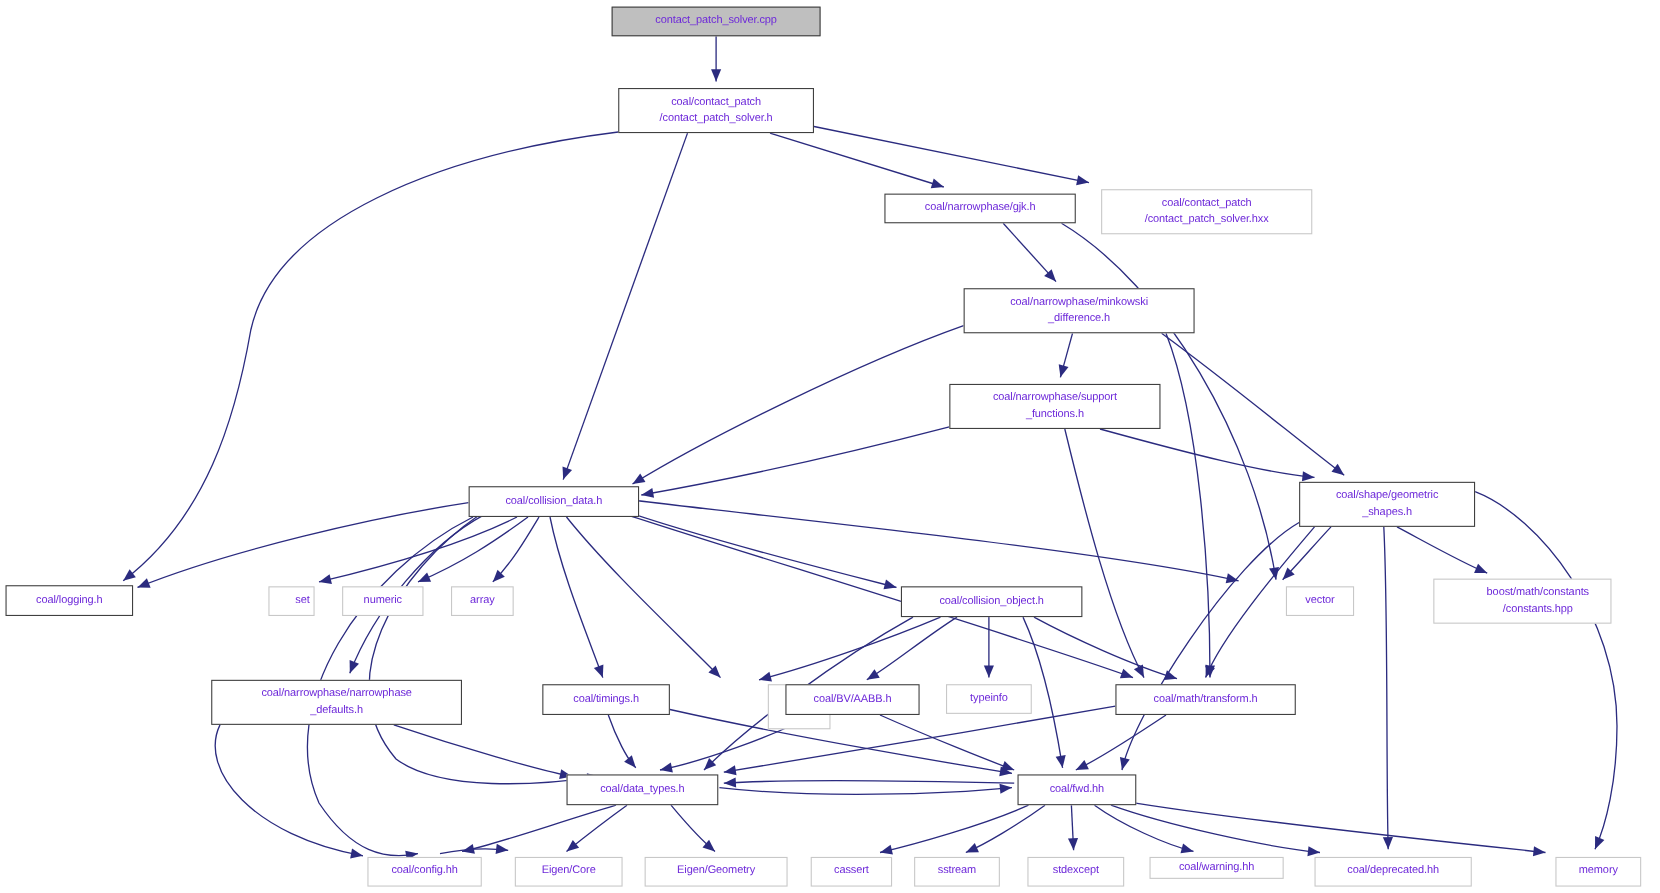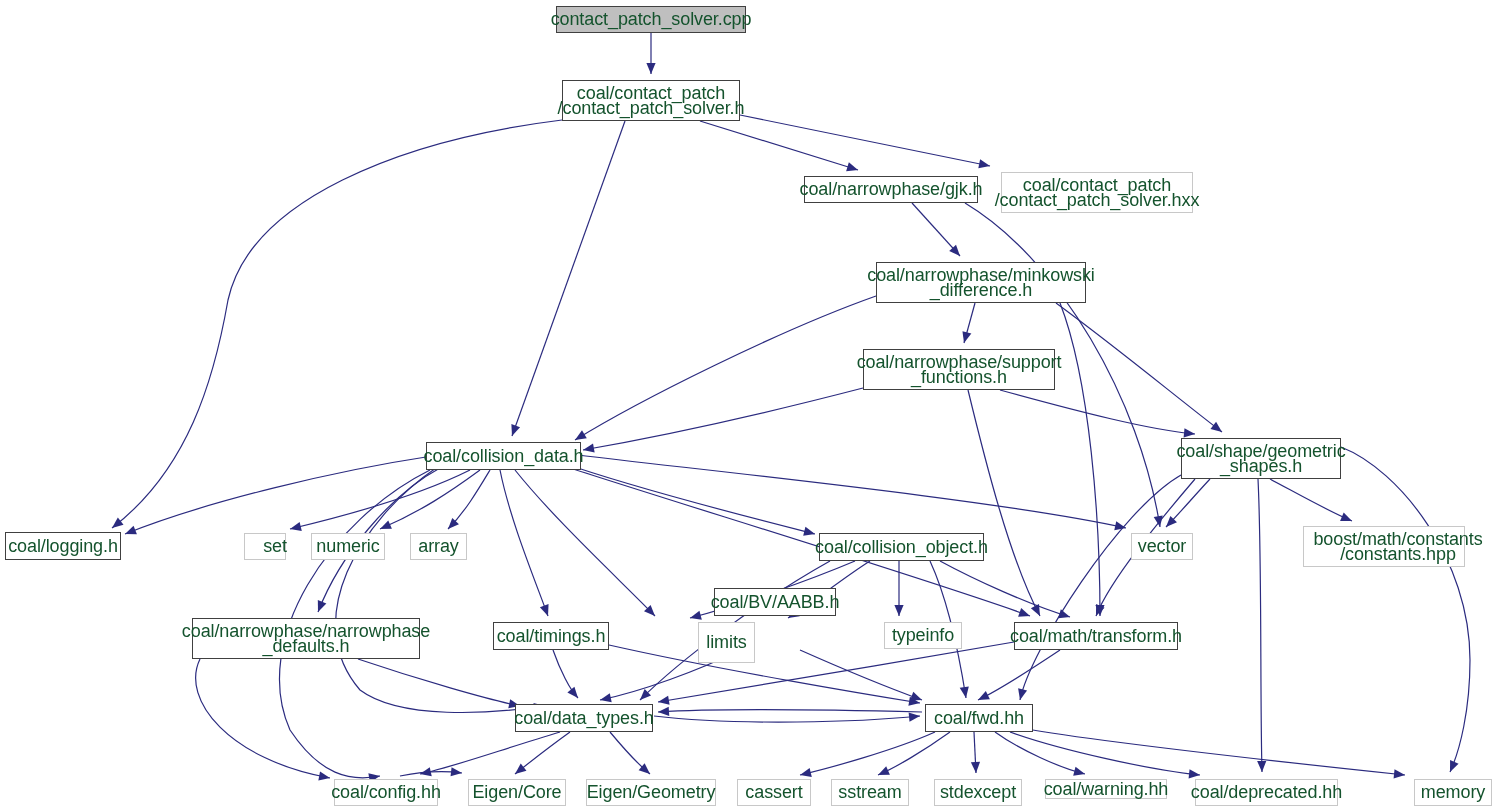--- a/index.html
+++ b/index.html
@@ -29,22 +29,22 @@
   .arrow-head { fill: #2b2b7f; stroke: none; }
 
   .node {
     position: absolute;
     box-sizing: border-box;
     display: flex;
     align-items: center;
     justify-content: center;
     text-align: center;
     background: #ffffff;
-    color: #14532d;
-    font-size: 18px;
+    color: #6d28d9;
+    font-size: 10px;
     line-height: 14.2px;
     letter-spacing: -0.1px;
     white-space: pre;
     z-index: 5;
   }
   .node.local   { border: 1.4px solid #404040; }
   .node.system  { border: 1px solid #c8c8c8; }
   .node.root    { border: 1.4px solid #404040; background: #bfbfbf; }
 </style>
 </head>
@@ -181,29 +181,29 @@
       <div class="node local" style="left: 863px; top: 349px; width: 192px; height: 41px;"><span>coal/narrowphase/support
 _functions.h</span></div>
       <div class="node local" style="left: 426px; top: 442px; width: 155px; height: 28px;"><span>coal/collision_data.h</span></div>
       <div class="node local" style="left: 1181px; top: 438px; width: 160px; height: 41px;"><span>coal/shape/geometric
 _shapes.h</span></div>
       <div class="node local" style="left: 5px; top: 532px; width: 116px; height: 28px;"><span>coal/logging.h</span></div>
       <div class="node system" style="left: 244px; top: 533px; width: 42px; height: 27px; padding-left: 20px;"><span>set</span></div>
       <div class="node system" style="left: 311px; top: 533px; width: 74px; height: 27px;"><span>numeric</span></div>
       <div class="node system" style="left: 410px; top: 533px; width: 57px; height: 27px;"><span>array</span></div>
       <div class="node local" style="left: 819px; top: 533px; width: 165px; height: 28px;"><span>coal/collision_object.h</span></div>
-      <div class="node system" style="left: 1131px; top: 533px; width: 62px; height: 27px;"><span>vector</span></div>
+      <div class="node system" style="left: 1169px; top: 533px; width: 62px; height: 27px;"><span>vector</span></div>
       <div class="node system" style="left: 1303px; top: 526px; width: 162px; height: 41px; padding-left: 28px;"><span>boost/math/constants
 /constants.hpp</span></div>
       <div class="node local" style="left: 192px; top: 618px; width: 228px; height: 41px;"><span>coal/narrowphase/narrowphase
 _defaults.h</span></div>
       <div class="node local" style="left: 493px; top: 622px; width: 116px; height: 28px;"><span>coal/timings.h</span></div>
       <div class="node system" style="left: 670px; top: 622px; width: 57px; height: 41px; margin-left: 28px;"><span>limits</span></div>
-      <div class="node local" style="left: 714px; top: 588px; width: 122px; height: 28px;"><span>coal/BV/AABB.h</span></div>
-      <div class="node system" style="left: 860px; top: 622px; width: 78px; height: 27px; margin-left: 24px;"><span>typeinfo</span></div>
+      <div class="node local" style="left: 714px; top: 622px; width: 122px; height: 28px;"><span>coal/BV/AABB.h</span></div>
+      <div class="node system" style="left: 860px; top: 622px; width: 78px; height: 27px;"><span>typeinfo</span></div>
       <div class="node local" style="left: 1014px; top: 622px; width: 164px; height: 28px;"><span>coal/math/transform.h</span></div>
       <div class="node local" style="left: 515px; top: 704px; width: 138px; height: 28px;"><span>coal/data_types.h</span></div>
       <div class="node local" style="left: 925px; top: 704px; width: 108px; height: 28px;"><span>coal/fwd.hh</span></div>
       <div class="node system" style="left: 334px; top: 779px; width: 104px; height: 27px;"><span>coal/config.hh</span></div>
       <div class="node system" style="left: 468px; top: 779px; width: 98px; height: 27px;"><span>Eigen/Core</span></div>
       <div class="node system" style="left: 586px; top: 779px; width: 130px; height: 27px;"><span>Eigen/Geometry</span></div>
       <div class="node system" style="left: 737px; top: 779px; width: 74px; height: 27px;"><span>cassert</span></div>
       <div class="node system" style="left: 831px; top: 779px; width: 78px; height: 27px;"><span>sstream</span></div>
       <div class="node system" style="left: 934px; top: 779px; width: 88px; height: 27px;"><span>stdexcept</span></div>
       <div class="node system" style="left: 1045px; top: 779px; width: 122px; height: 20px;"><span>coal/warning.hh</span></div>

